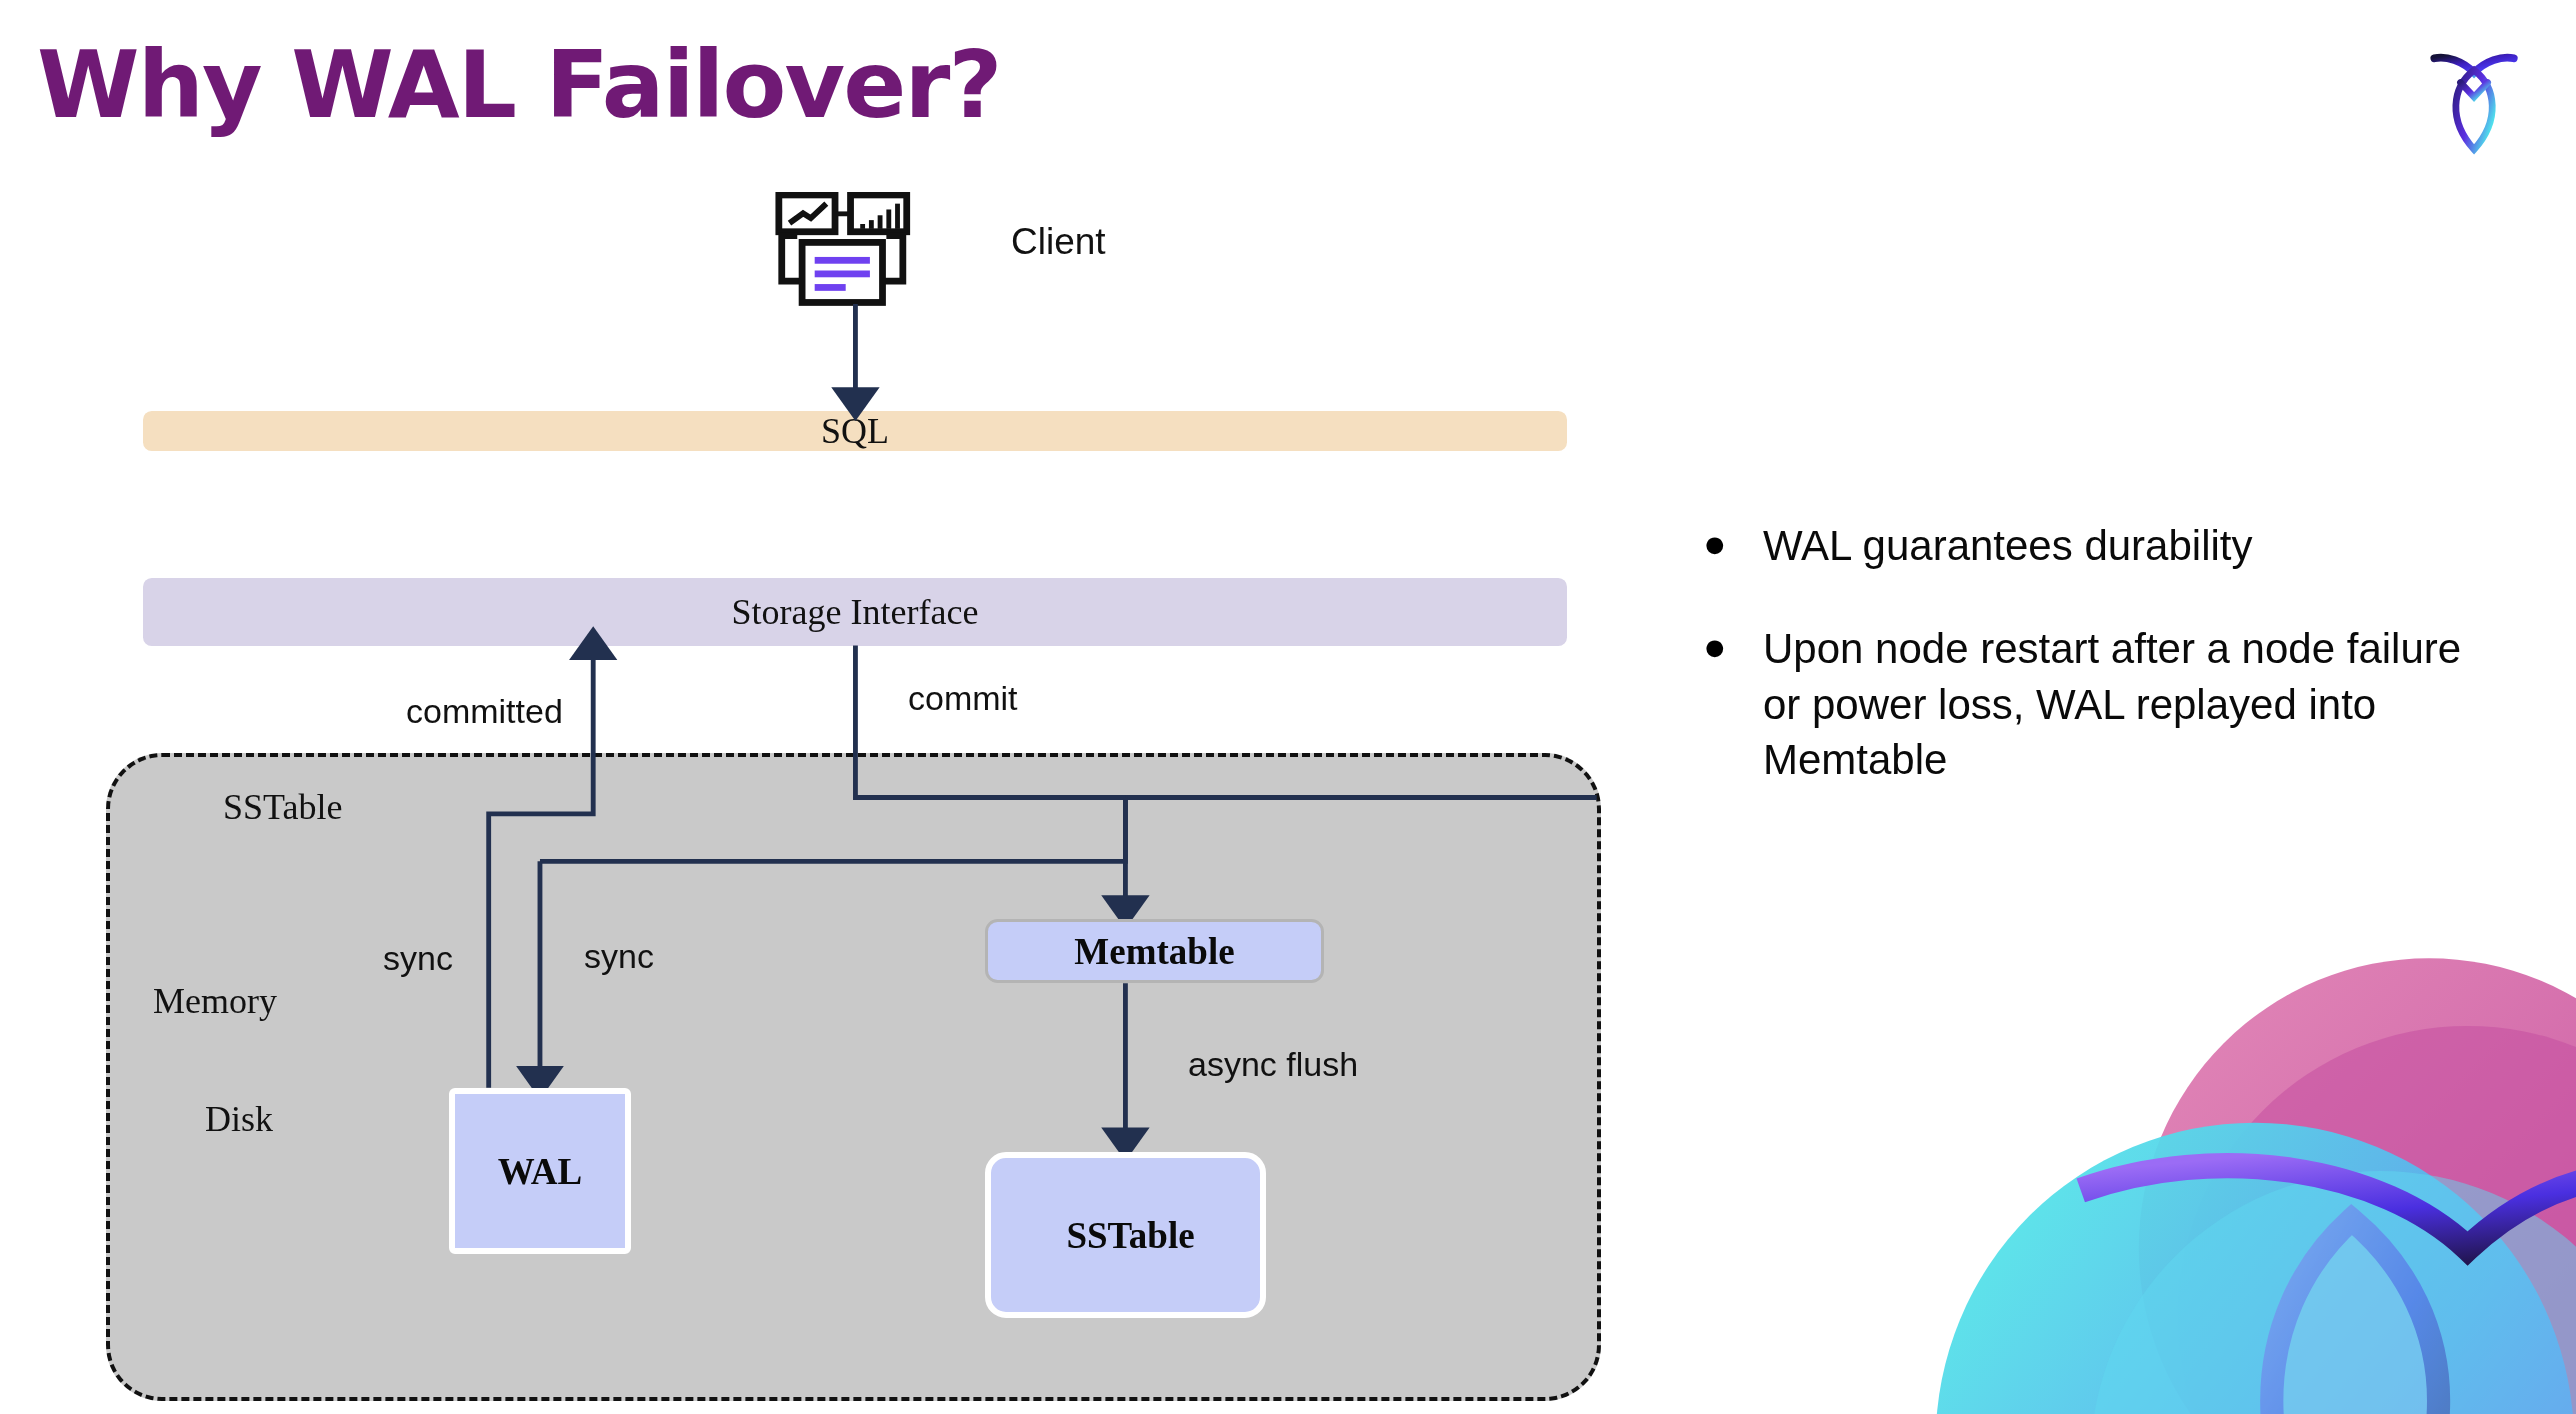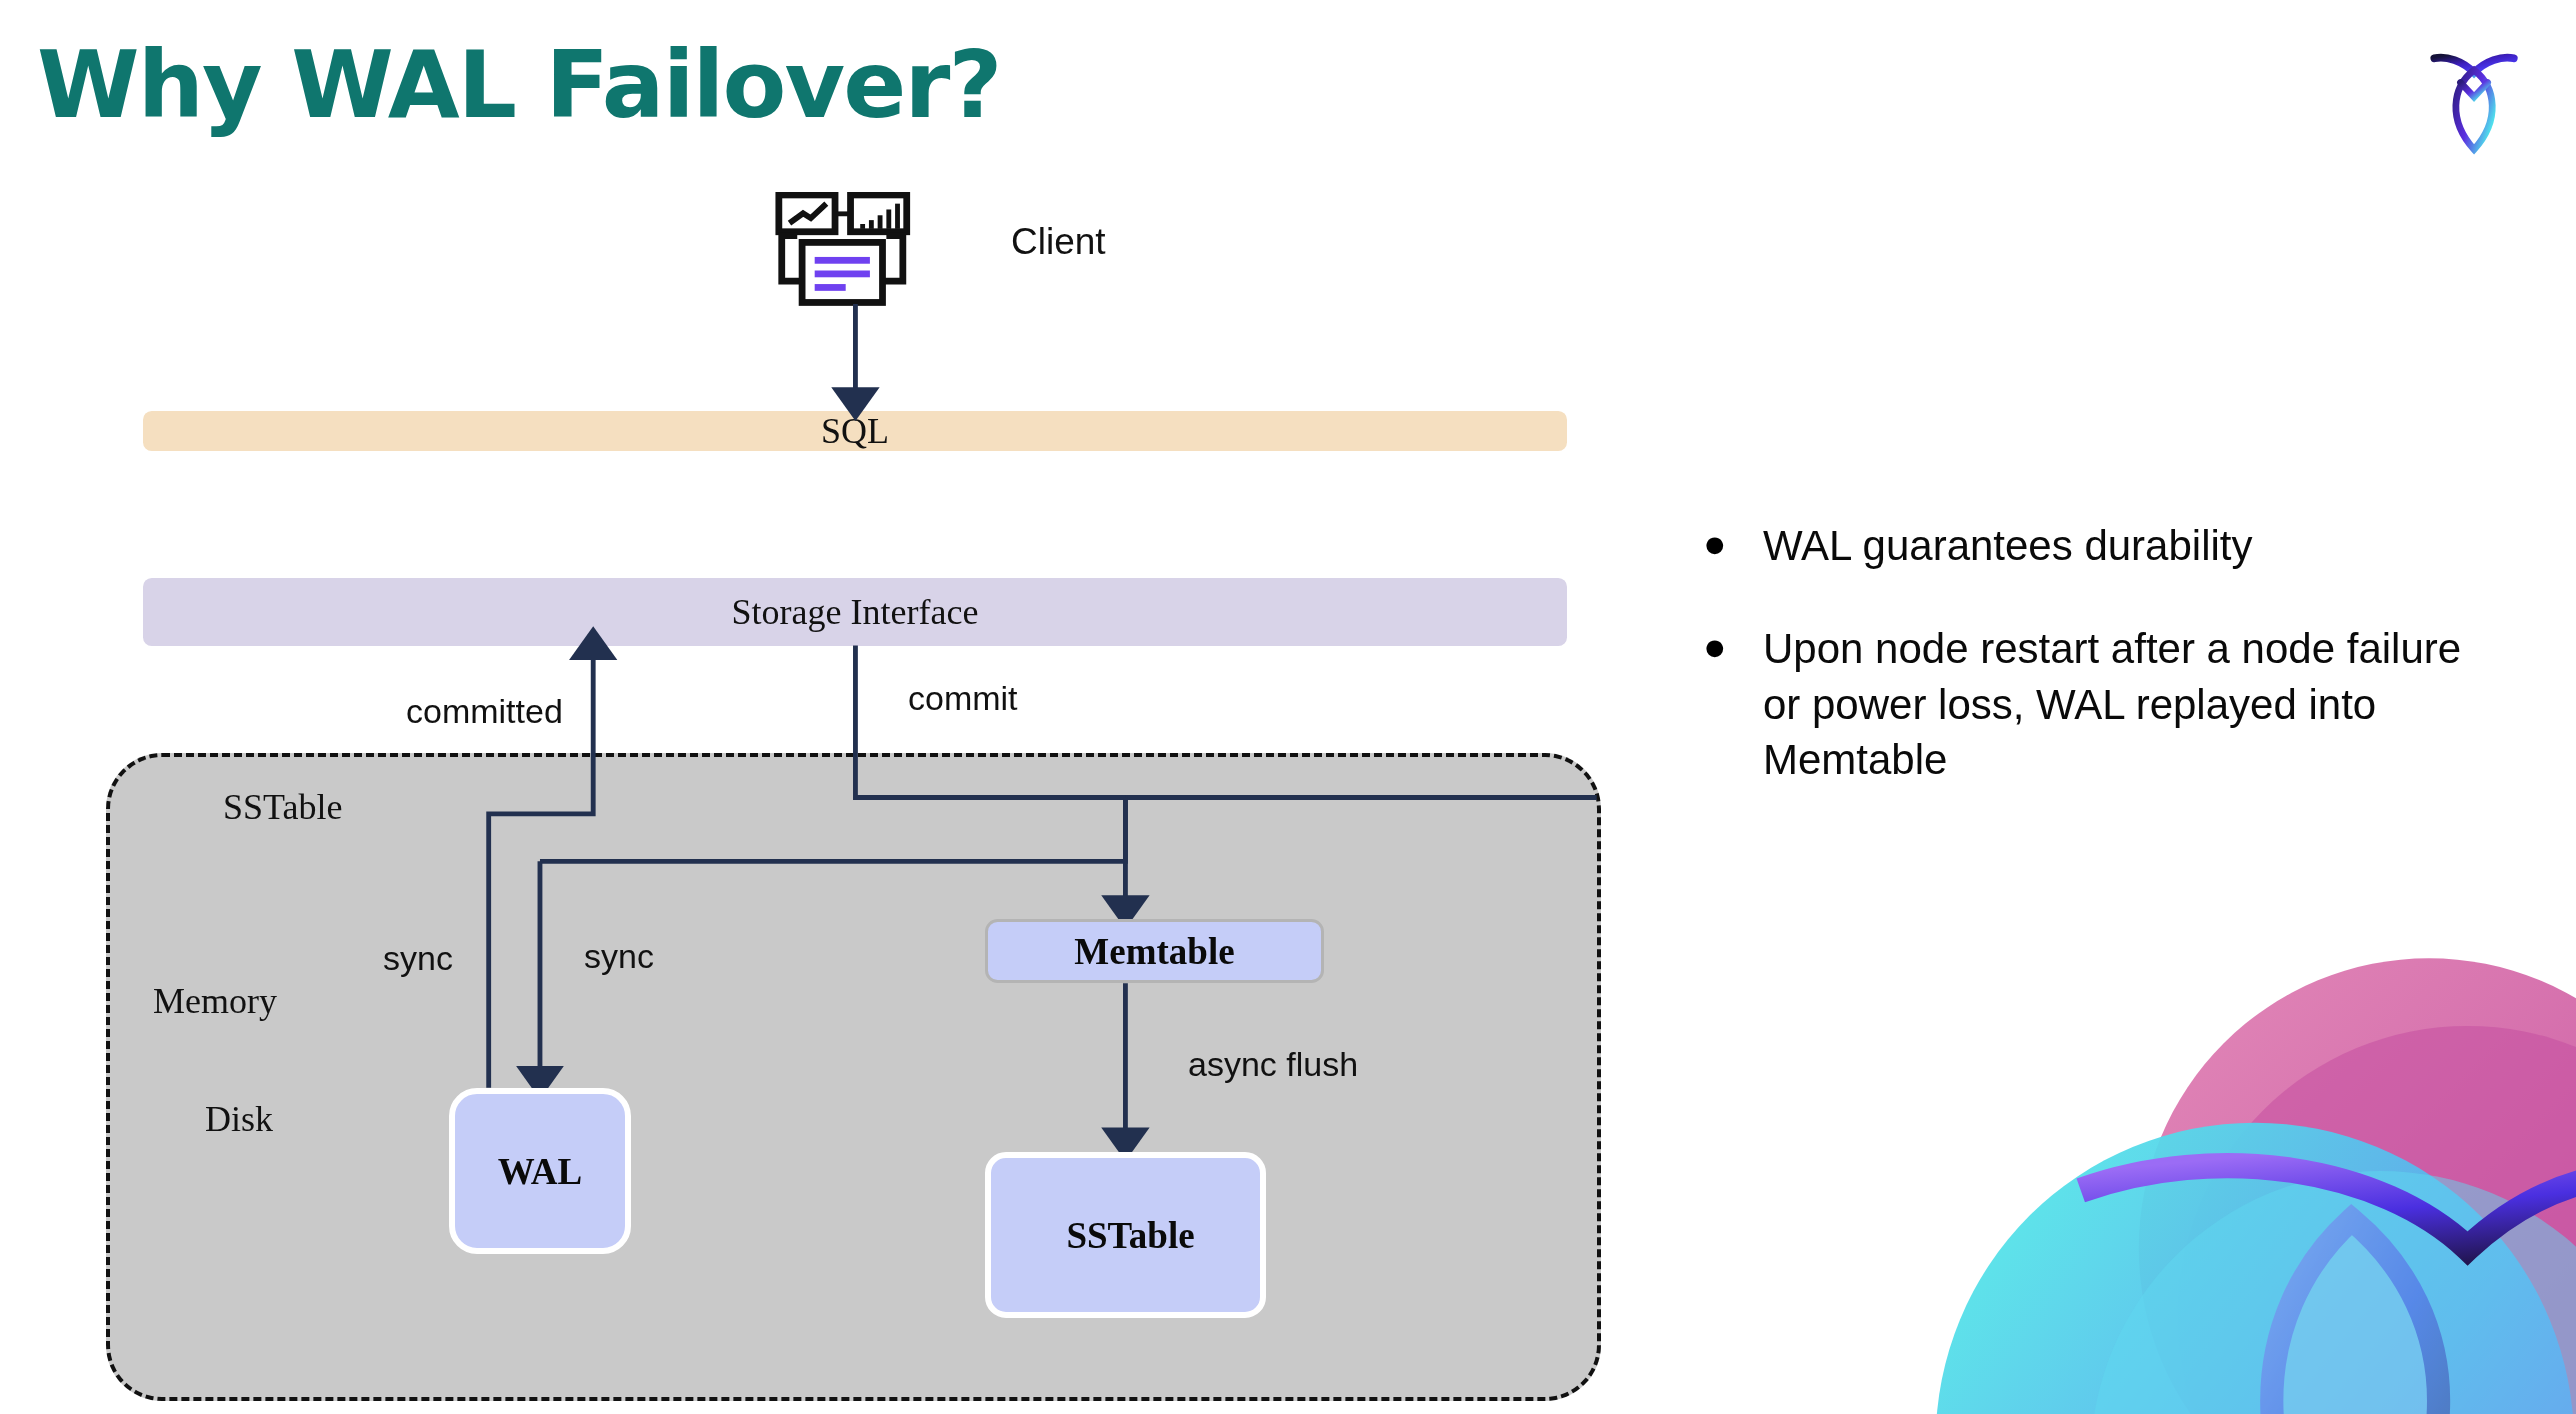--- a/index.html
+++ b/index.html
@@ -6,21 +6,21 @@
   body{width:2576px;height:1415px;position:relative;overflow:hidden;
        font-family:"Liberation Sans", sans-serif;}
 
   .slide{position:absolute;inset:0;background:#fff;overflow:hidden;}
 
   
   #page-title{
     position:absolute;left:37px;top:37px;
     font-family:"DejaVu Sans", sans-serif;
     font-weight:bold;font-size:93px;letter-spacing:-1.9px;
-    color:#0f766e;line-height:1.05;white-space:nowrap;
+    color:#701a75;line-height:1.05;white-space:nowrap;
   }
 
   
   #brand-logo{position:absolute;left:2413px;top:37px;width:126px;height:126px;}
 
   
   #watermark{position:absolute;left:1926px;top:900px;width:677px;height:542px;
              pointer-events:none;}
 
   
@@ -66,21 +66,21 @@
     position:absolute;display:flex;align-items:center;justify-content:center;
     font-family:"Liberation Serif", serif;font-weight:bold;color:#0a0a0a;
     box-sizing:border-box;
   }
   #node-memtable{
     left:985px;top:919px;width:339px;height:64px;
     background:#c5cdf8;border:3.9px solid #b4b4b4;border-radius:12.6px;font-size:37px;
   }
   #node-wal{
     left:449px;top:1088px;width:182px;height:166px;
-    background:#c5cdf8;border:6.8px solid #ffffff;border-radius:28px;font-size:37px;
+    background:#c5cdf8;border:6.8px solid #ffffff;border-radius:6px;font-size:37px;
   }
   #node-sstable{
     left:985px;top:1152px;width:281px;height:166px;
     background:#c5cdf8;border:6.8px solid #ffffff;border-radius:21px;font-size:37px;padding-left:10px;
   }
 
   
   .edge-label{
     position:absolute;font-family:"Liberation Sans", sans-serif;
     font-size:34px;color:#111;white-space:nowrap;

